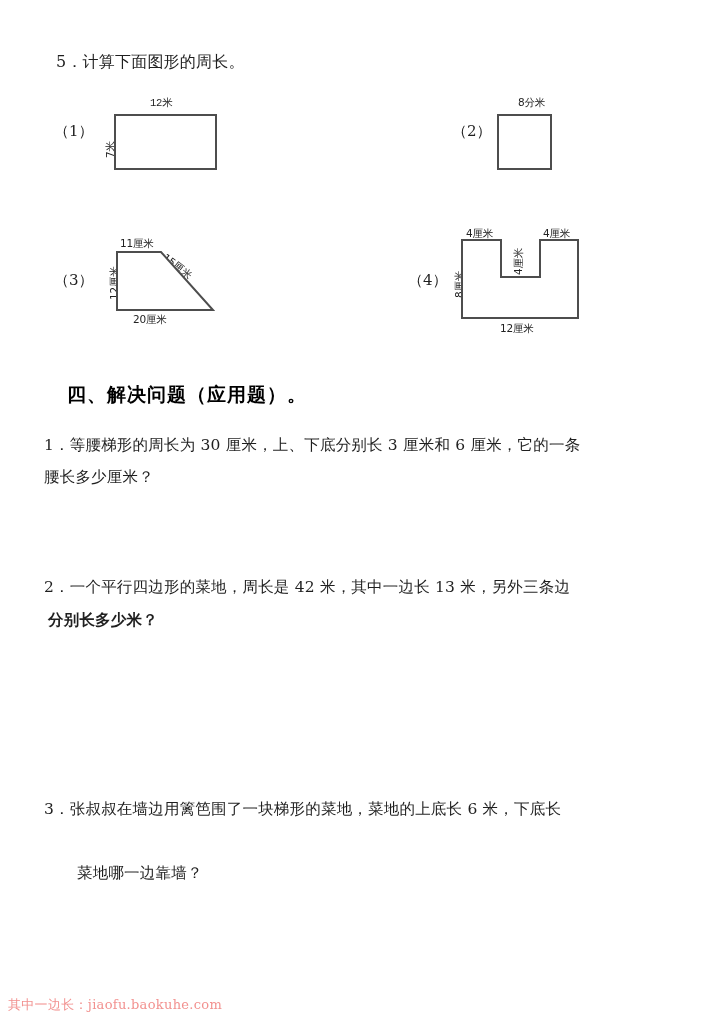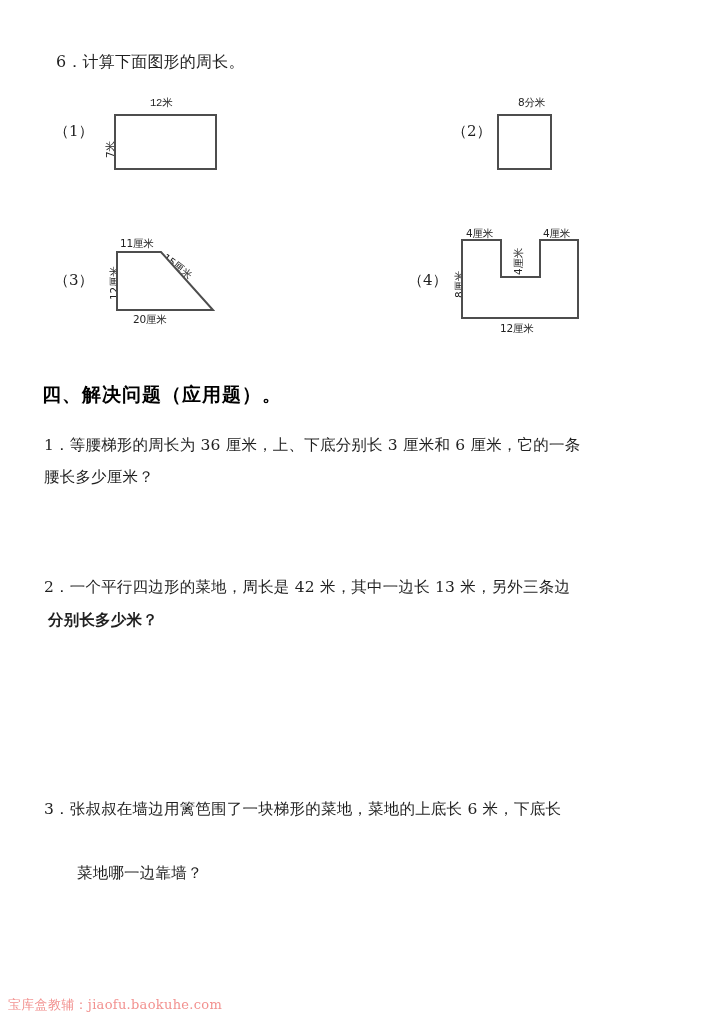--- a/index.html
+++ b/index.html
@@ -31,20 +31,21 @@
     white-space: nowrap;
     color: #1f1f1f;
   }
   .section-head {
     position: absolute;
     font-size: 19px;
     font-weight: bold;
     letter-spacing: 1px;
     white-space: nowrap;
     color: #000;
+    margin-left: 25px;
   }
   .paren-label {
     position: absolute;
     font-size: 15px;
     white-space: nowrap;
     color: #1f1f1f;
   }
 
   
   .fig-label {
@@ -87,21 +88,21 @@
     font-family: "DejaVu Serif", "Liberation Serif", serif;
     white-space: nowrap;
     letter-spacing: 0.3px;
   }
 </style>
 </head>
 <body>
 
 <div class="page">
 
-  <div class="q-line" style="left:56px; top:50px; font-size:16px;">6．计算下面图形的周长。</div>
+  <div class="q-line" style="left:56px; top:50px; font-size:16px;">5．计算下面图形的周长。</div>
 
   <div class="paren-label" style="left:54px; top:122px;">（1）</div>
 
   <div class="fig-label" style="left:150px; top:96px;font-family:Liberation Mono, monospace;">12米</div>
 
   <div class="fig-label vert" style="left:104px; top:158px;">7米</div>
 
   <div class="rect-shape" style="left:114px; top:114px; width:103px; height:56px;"></div>
 
   <div class="paren-label" style="left:452px; top:122px;">（2）</div>
@@ -137,24 +138,24 @@
   <div class="fig-label vert" style="left:453px; top:298px;">8厘米</div>
 
   <div class="fig-label" style="left:500px; top:322px;">12厘米</div>
 
   <svg class="poly" style="left:0px; top:0px; width:724px; height:1024px;">
     <polygon points="462,240 501,240 501,277 540,277 540,240 578,240 578,318 462,318"></polygon>
   </svg>
 
   <div class="section-head" style="left:42px; top:382px;">四、解决问题（应用题）。</div>
 
-  <div class="q-line" style="left:44px; top:434px;">1．等腰梯形的周长为 36 厘米，上、下底分别长 3 厘米和 6 厘米，它的一条</div>
+  <div class="q-line" style="left:44px; top:434px;">1．等腰梯形的周长为 30 厘米，上、下底分别长 3 厘米和 6 厘米，它的一条</div>
   <div class="q-line" style="left:44px; top:466px;">腰长多少厘米？</div>
 
   <div class="q-line" style="left:44px; top:576px;">2．一个平行四边形的菜地，周长是 42 米，其中一边长 13 米，另外三条边</div>
   <div class="q-line" style="left:48px; top:608px;font-weight:bold;">分别长多少米？</div>
 
   <div class="q-line" style="left:44px; top:798px;">3．张叔叔在墙边用篱笆围了一块梯形的菜地，菜地的上底长 6 米，下底长</div>
   <div class="q-line" style="left:44px; top:862px;margin-left:33px;">菜地哪一边靠墙？</div>
 
-  <div class="footer">宝库盒教辅：jiaofu.baokuhe.com</div>
+  <div class="footer">其中一边长：jiaofu.baokuhe.com</div>
 
 </div>
 
 </body></html>

